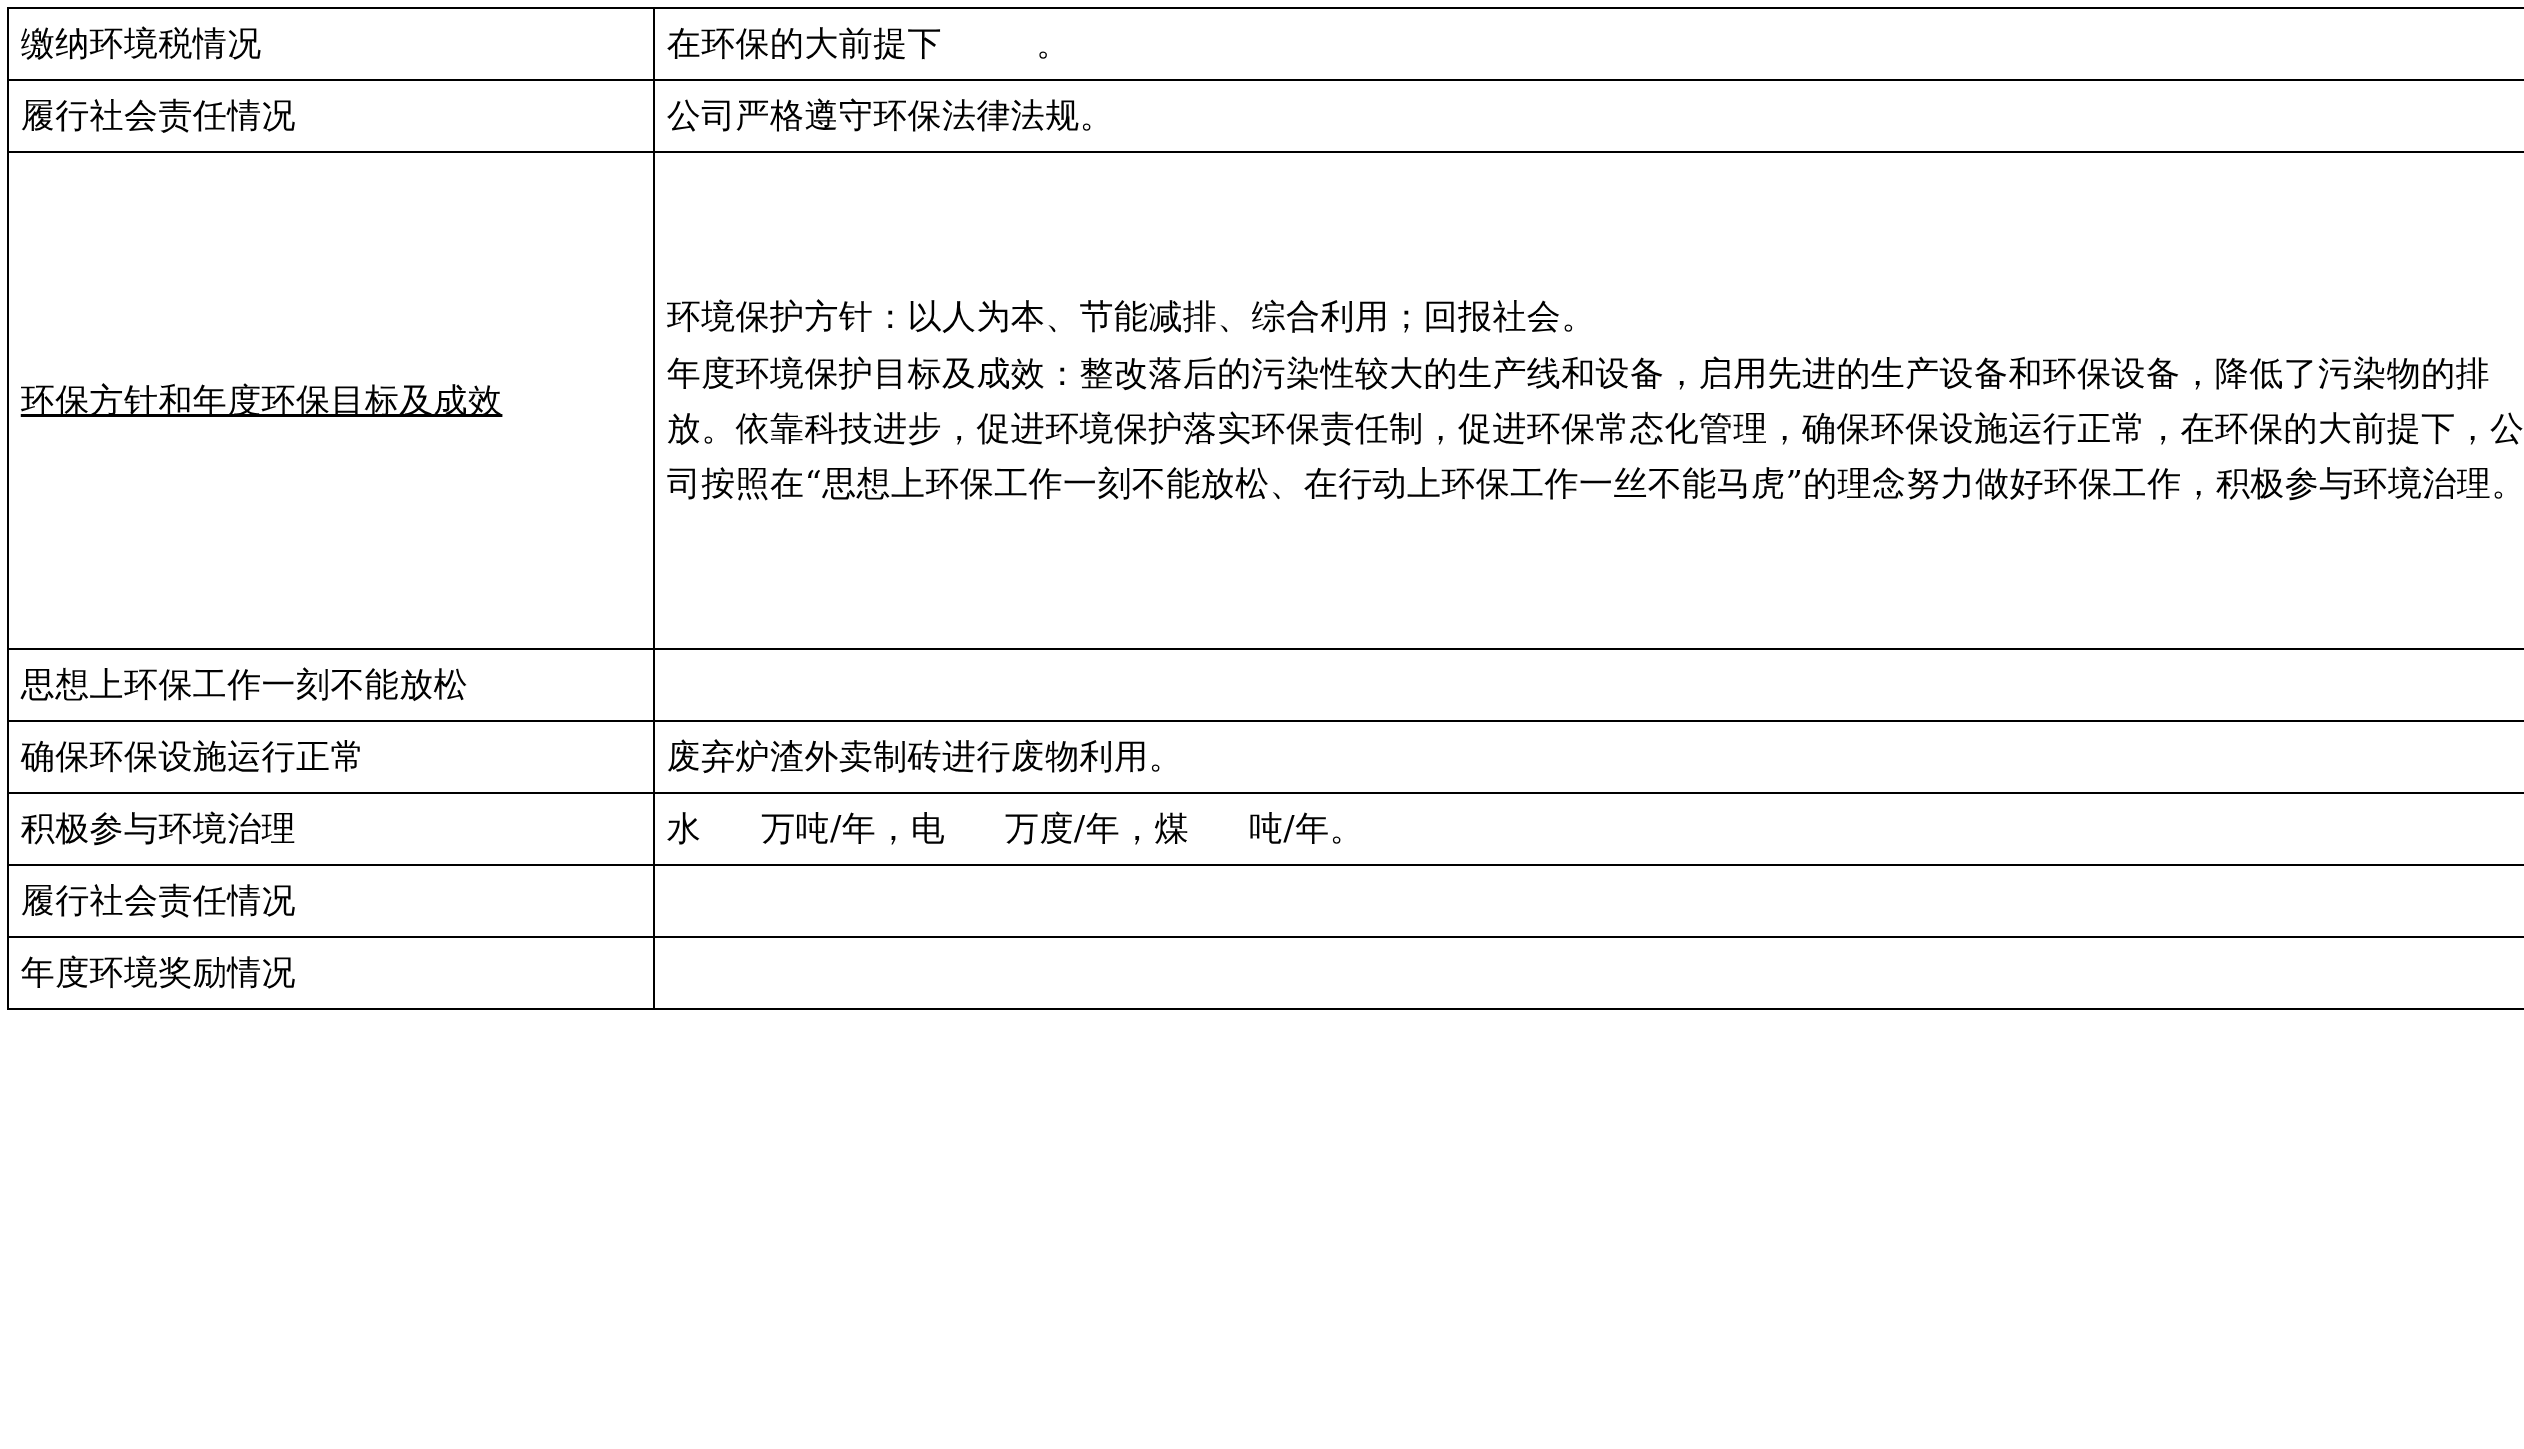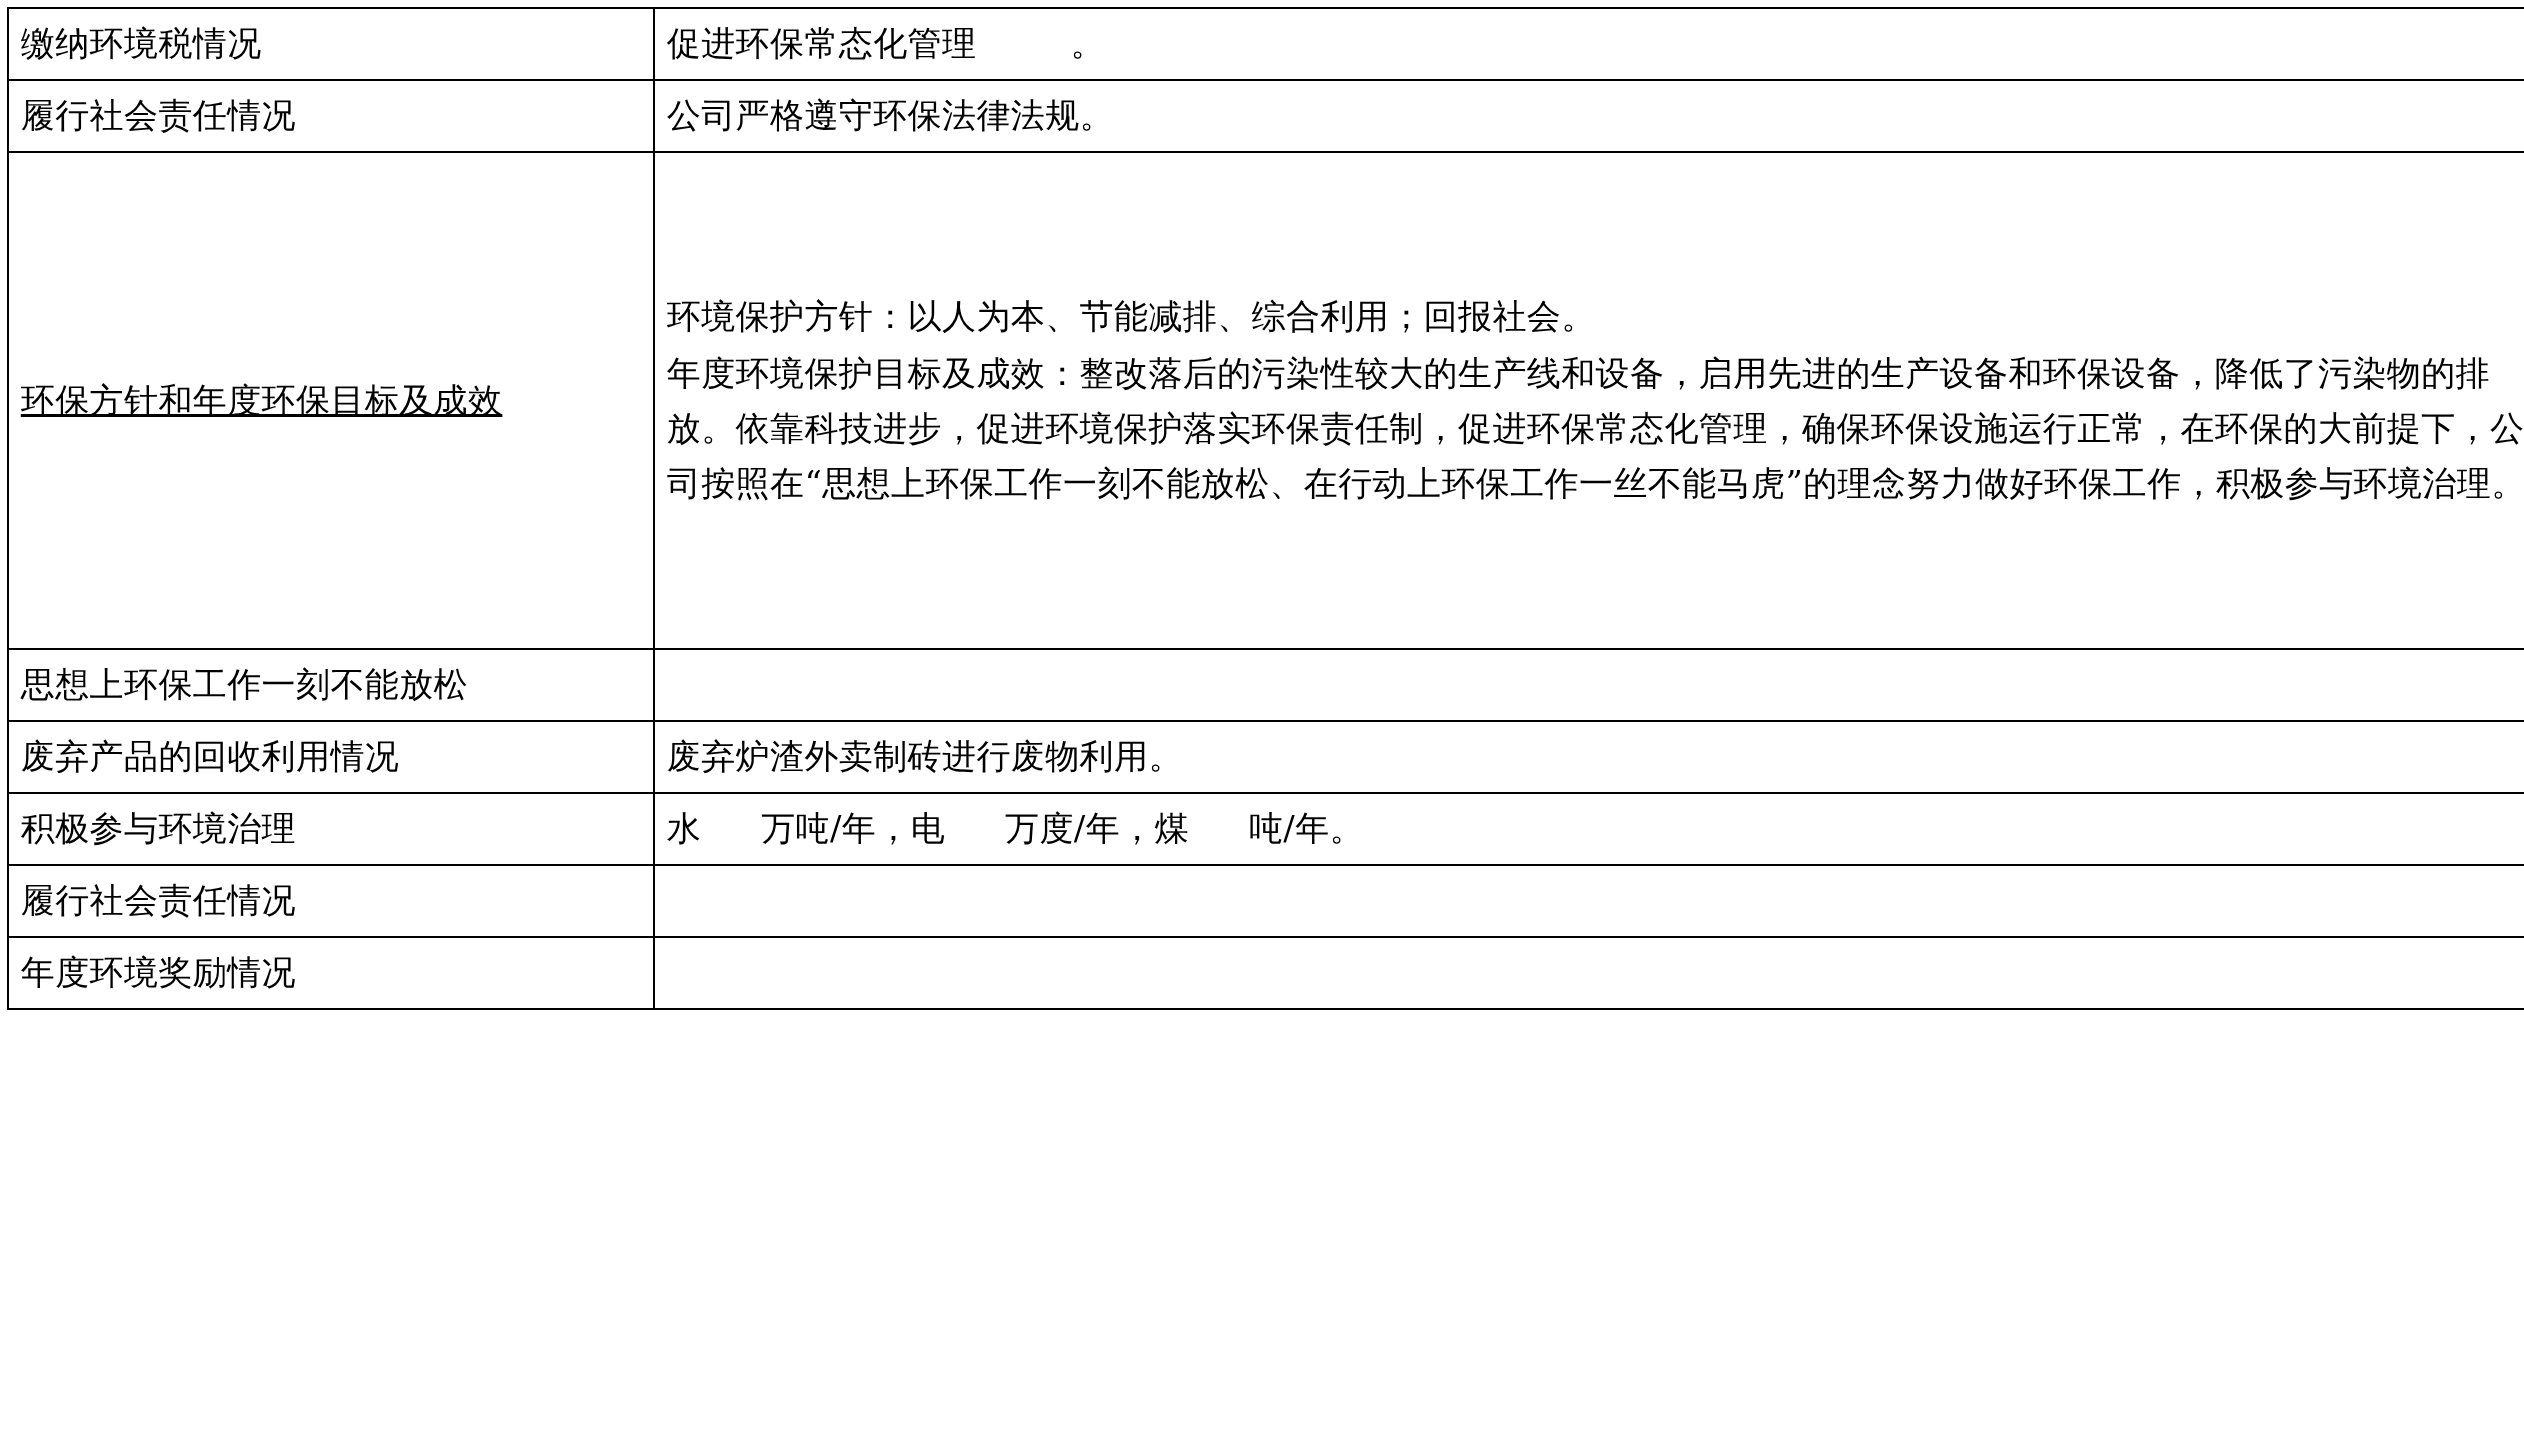--- a/index.html
+++ b/index.html
@@ -64,21 +64,21 @@
 </style>
 </head>
 <body>
 
 <div class="page">
   <table class="doc-table">
     <tbody>
       <tr class="row-h-normal">
         <td class="label-cell">缴纳环境税情况</td>
         <td class="value-cell">
-          <span class="para"><span>促进环保常态化管理</span><span class="gap-sm"></span><span>。</span></span>
+          <span class="para"><span>在环保的大前提下</span><span class="gap-sm"></span><span>。</span></span>
         </td>
       </tr>
 
       <tr class="row-h-normal">
         <td class="label-cell">履行社会责任情况</td>
         <td class="value-cell">公司严格遵守环保法律法规。</td>
       </tr>
 
       <tr class="row-h-big">
         <td class="label-cell label-tight">环保方针和年度环保目标及成效</td>
@@ -87,21 +87,21 @@
           <span class="para">年度环境保护目标及成效：整改落后的污染性较大的生产线和设备，启用先进的生产设备和环保设备，降低了污染物的排放。依靠科技进步，促进环境保护落实环保责任制，促进环保常态化管理，确保环保设施运行正常，在环保的大前提下，公司按照在“思想上环保工作一刻不能放松、在行动上环保工作一丝不能马虎”的理念努力做好环保工作，积极参与环境治理。</span>
         </td>
       </tr>
 
       <tr class="row-h-normal">
         <td class="label-cell">思想上环保工作一刻不能放松</td>
         <td class="value-cell blank-cell"></td>
       </tr>
 
       <tr class="row-h-normal">
-        <td class="label-cell">废弃产品的回收利用情况</td>
+        <td class="label-cell">确保环保设施运行正常</td>
         <td class="value-cell">废弃炉渣外卖制砖进行废物利用。</td>
       </tr>
 
       <tr class="row-h-normal">
         <td class="label-cell">积极参与环境治理</td>
         <td class="value-cell">
           <span class="para"><span>水</span><span class="gap-xs"></span><span>万吨/年，电</span><span class="gap-xs"></span><span>万度/年，煤</span><span class="gap-xs"></span><span>吨/年。</span></span>
         </td>
       </tr>
 

